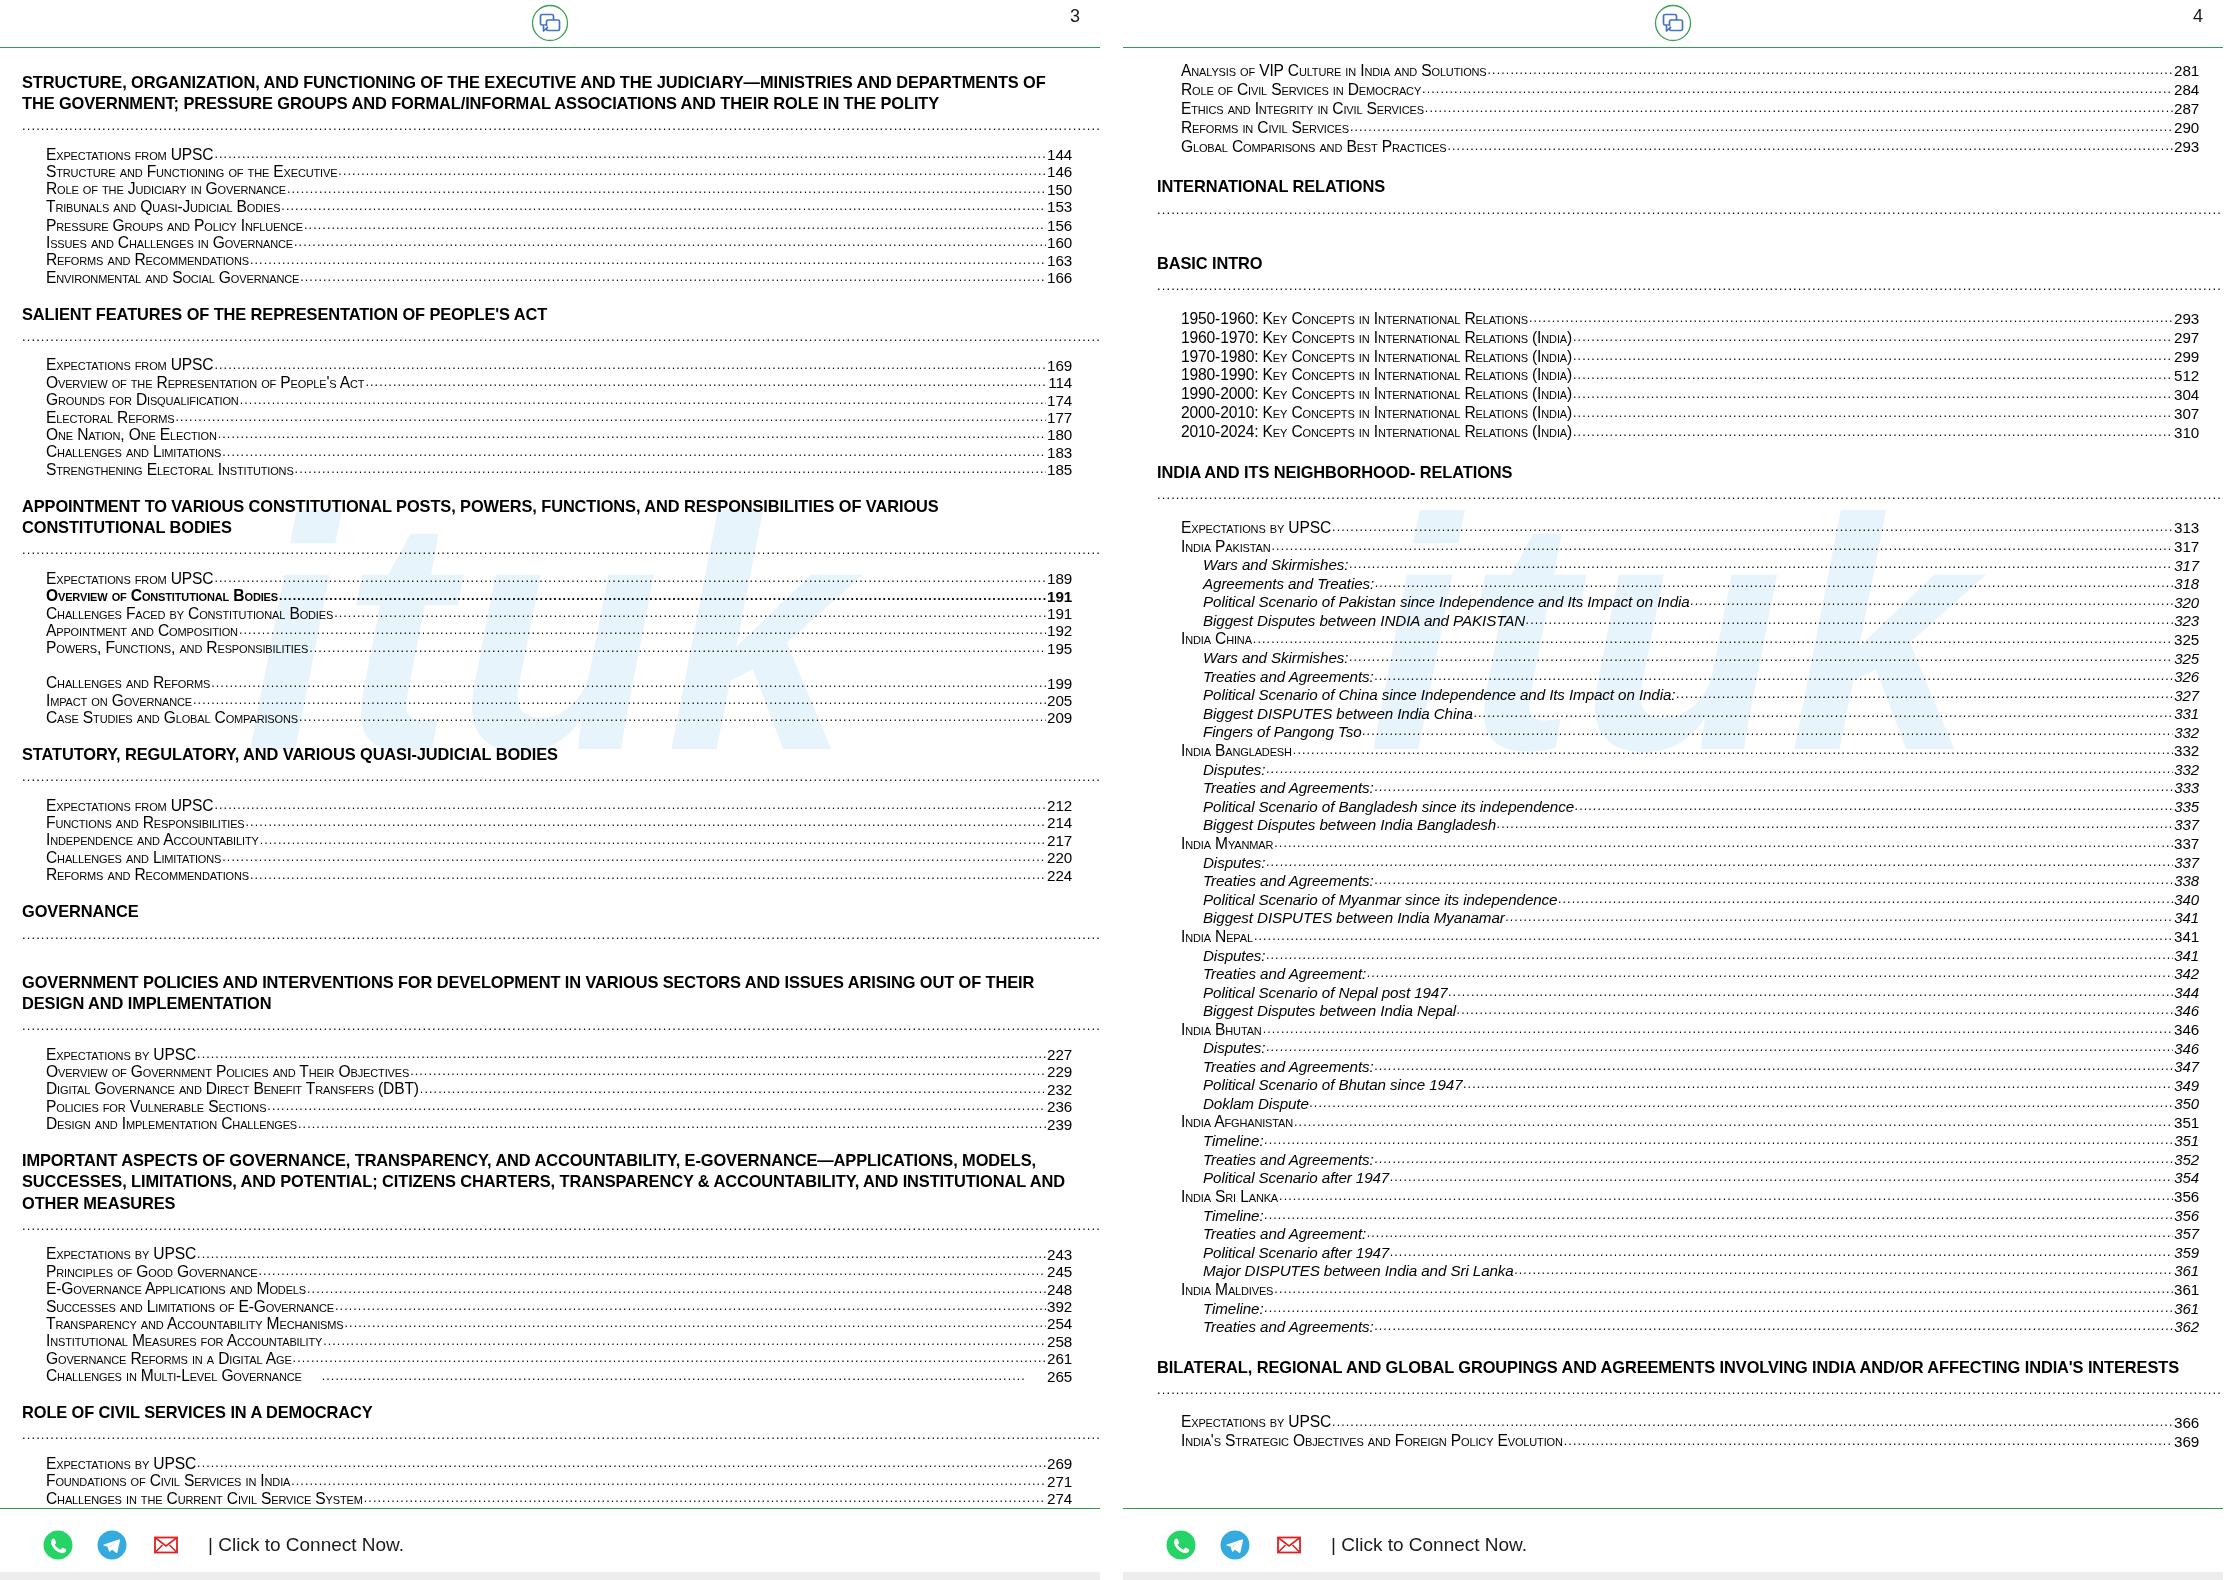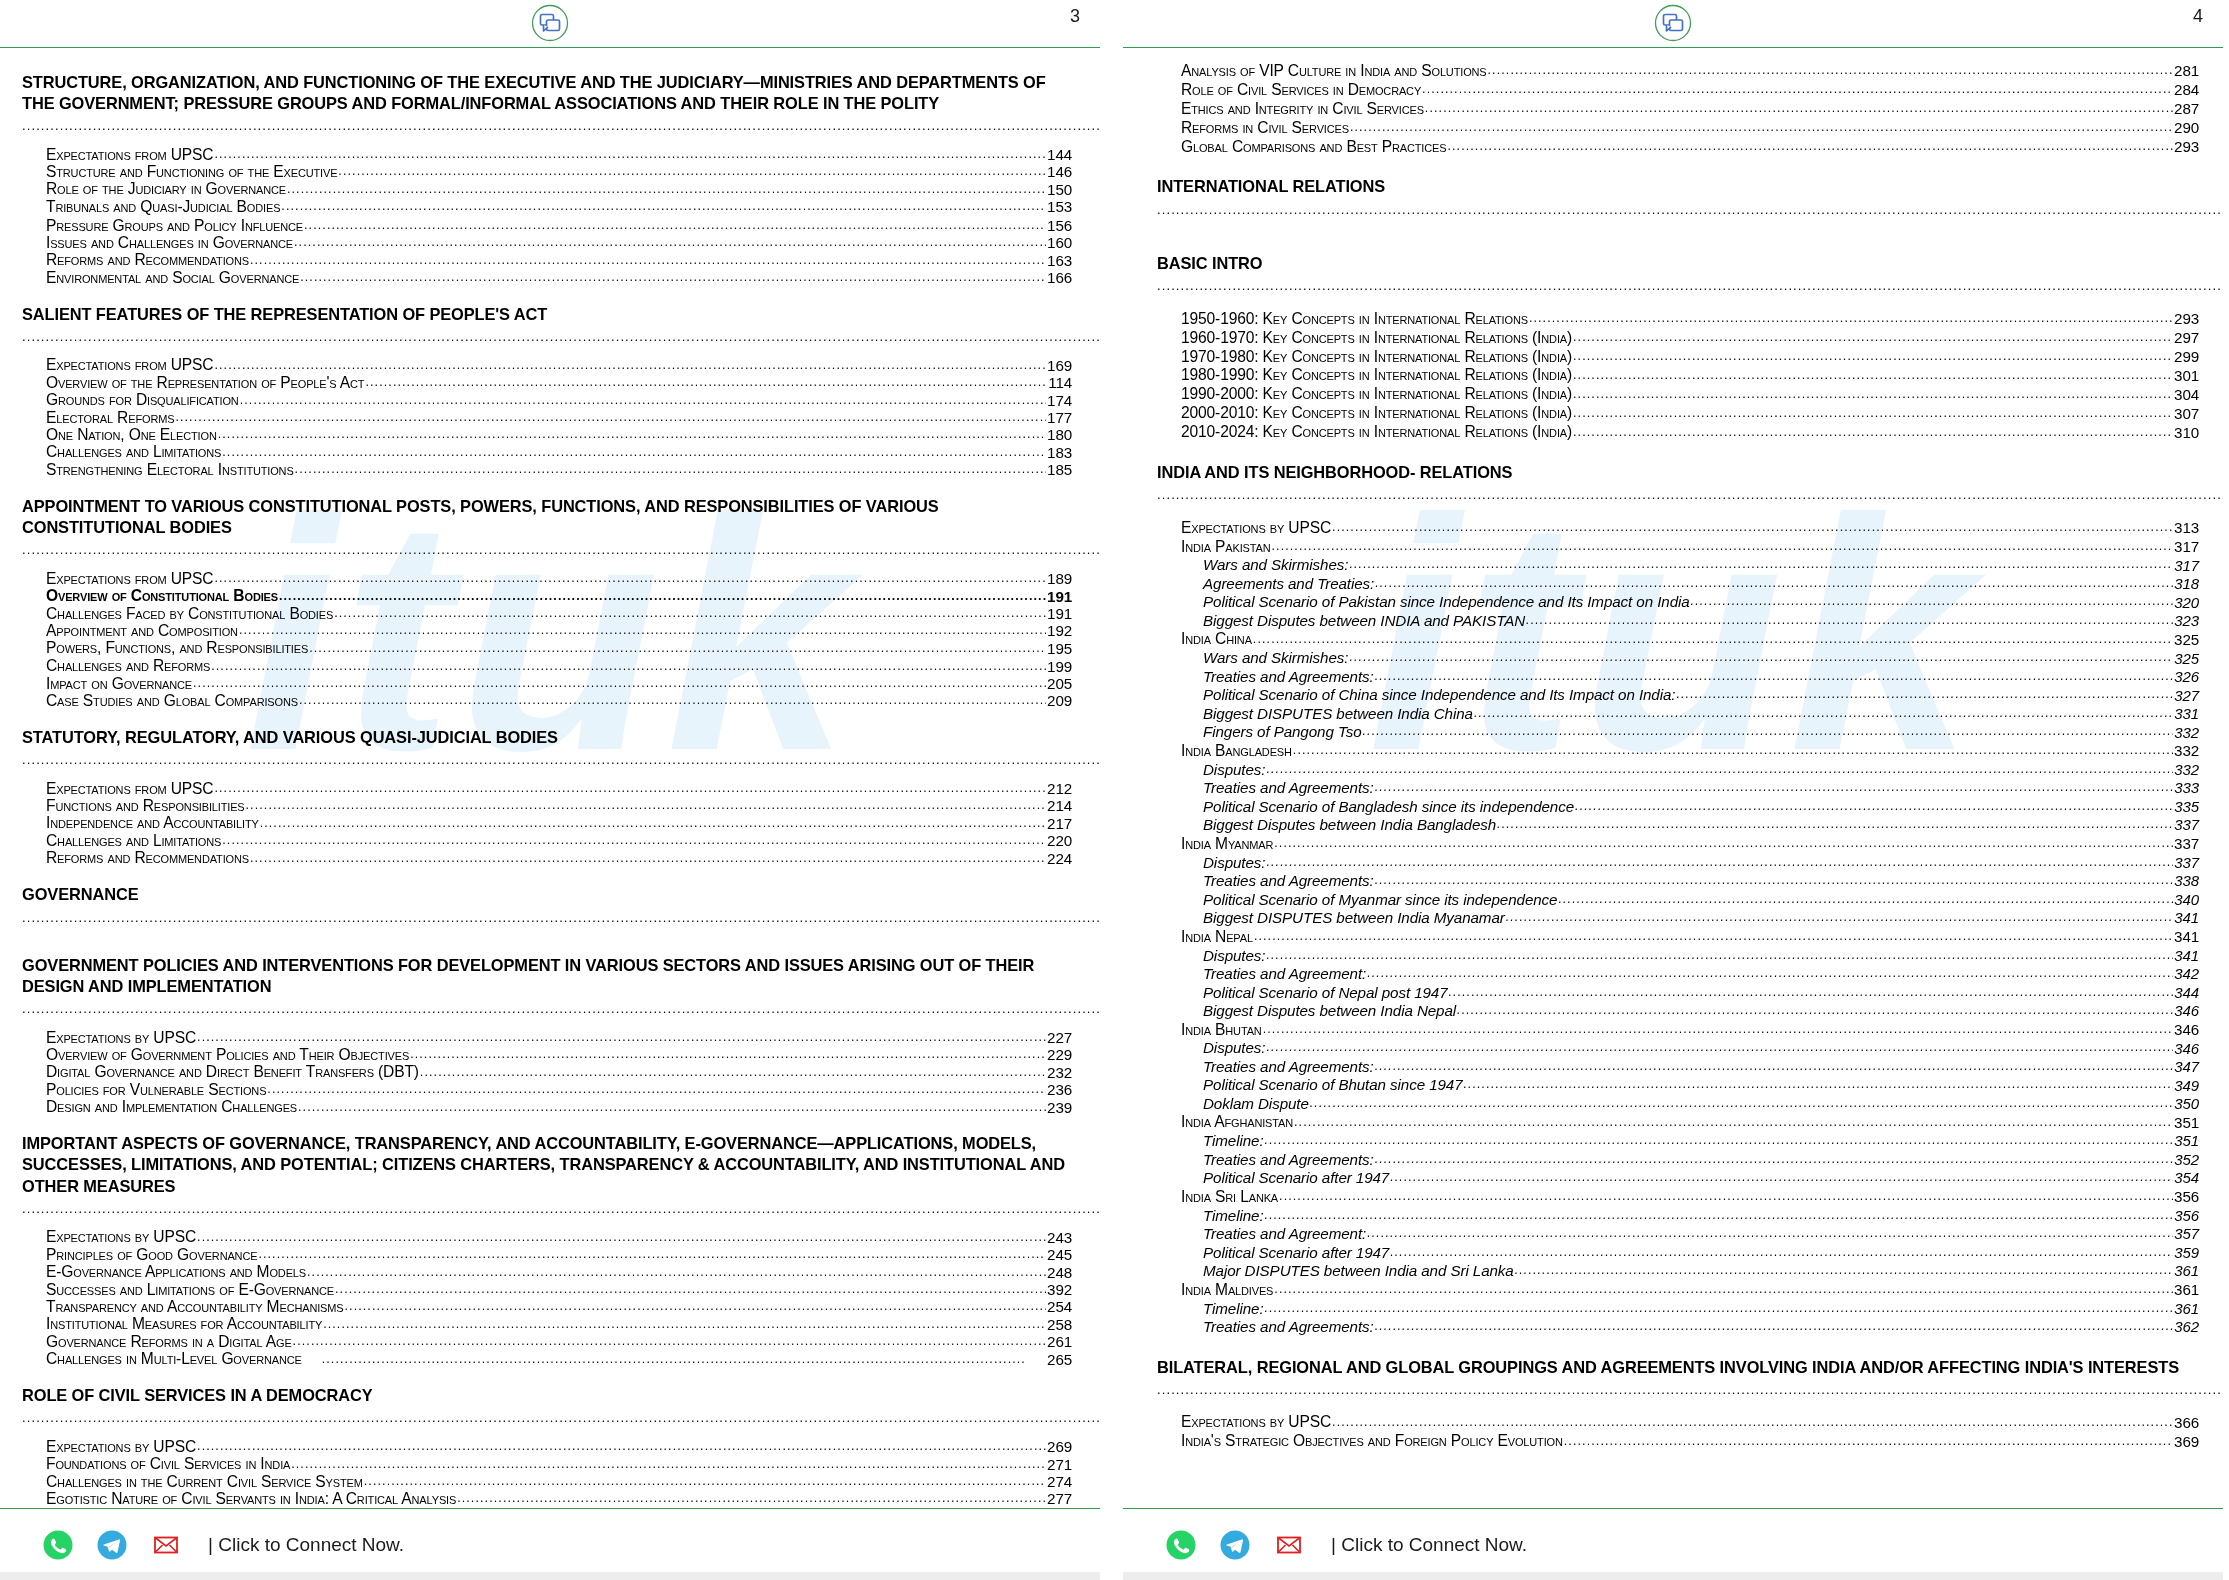--- a/index.html
+++ b/index.html
@@ -295,21 +295,21 @@
         <div class="row lvl2" style="margin-top: 1.5px;">
           <span class="txt">Appointment and Composition</span>
           <span class="leader">....................................................................................................................................................................................................................................................................</span>
           <span class="pg">192</span>
         </div>
         <div class="row lvl2" style="margin-top: 1.5px;">
           <span class="txt">Powers, Functions, and Responsibilities</span>
           <span class="leader">....................................................................................................................................................................................................................................................................</span>
           <span class="pg">195</span>
         </div>
-        <div class="row lvl2" style="margin-top: 2px;">
+        <div class="row lvl2" style="margin-top: 19px;">
           <span class="txt">Challenges and Reforms</span>
           <span class="leader">....................................................................................................................................................................................................................................................................</span>
           <span class="pg">199</span>
         </div>
         <div class="row lvl2" style="margin-top: 1.5px;">
           <span class="txt">Impact on Governance</span>
           <span class="leader">....................................................................................................................................................................................................................................................................</span>
           <span class="pg">205</span>
         </div>
         <div class="row lvl2" style="margin-top: 1.5px;">
@@ -544,21 +544,21 @@
           <span class="pg">297</span>
         </div>
         <div class="row lvl2">
           <span class="txt">1970-1980: Key Concepts in International Relations (India)</span>
           <span class="leader">....................................................................................................................................................................................................................................................................</span>
           <span class="pg">299</span>
         </div>
         <div class="row lvl2">
           <span class="txt">1980-1990: Key Concepts in International Relations (India)</span>
           <span class="leader">....................................................................................................................................................................................................................................................................</span>
-          <span class="pg">301</span>
+          <span class="pg">512</span>
         </div>
         <div class="row lvl2">
           <span class="txt">1990-2000: Key Concepts in International Relations (India)</span>
           <span class="leader">....................................................................................................................................................................................................................................................................</span>
           <span class="pg">304</span>
         </div>
         <div class="row lvl2">
           <span class="txt">2000-2010: Key Concepts in International Relations (India)</span>
           <span class="leader">....................................................................................................................................................................................................................................................................</span>
           <span class="pg">307</span>

